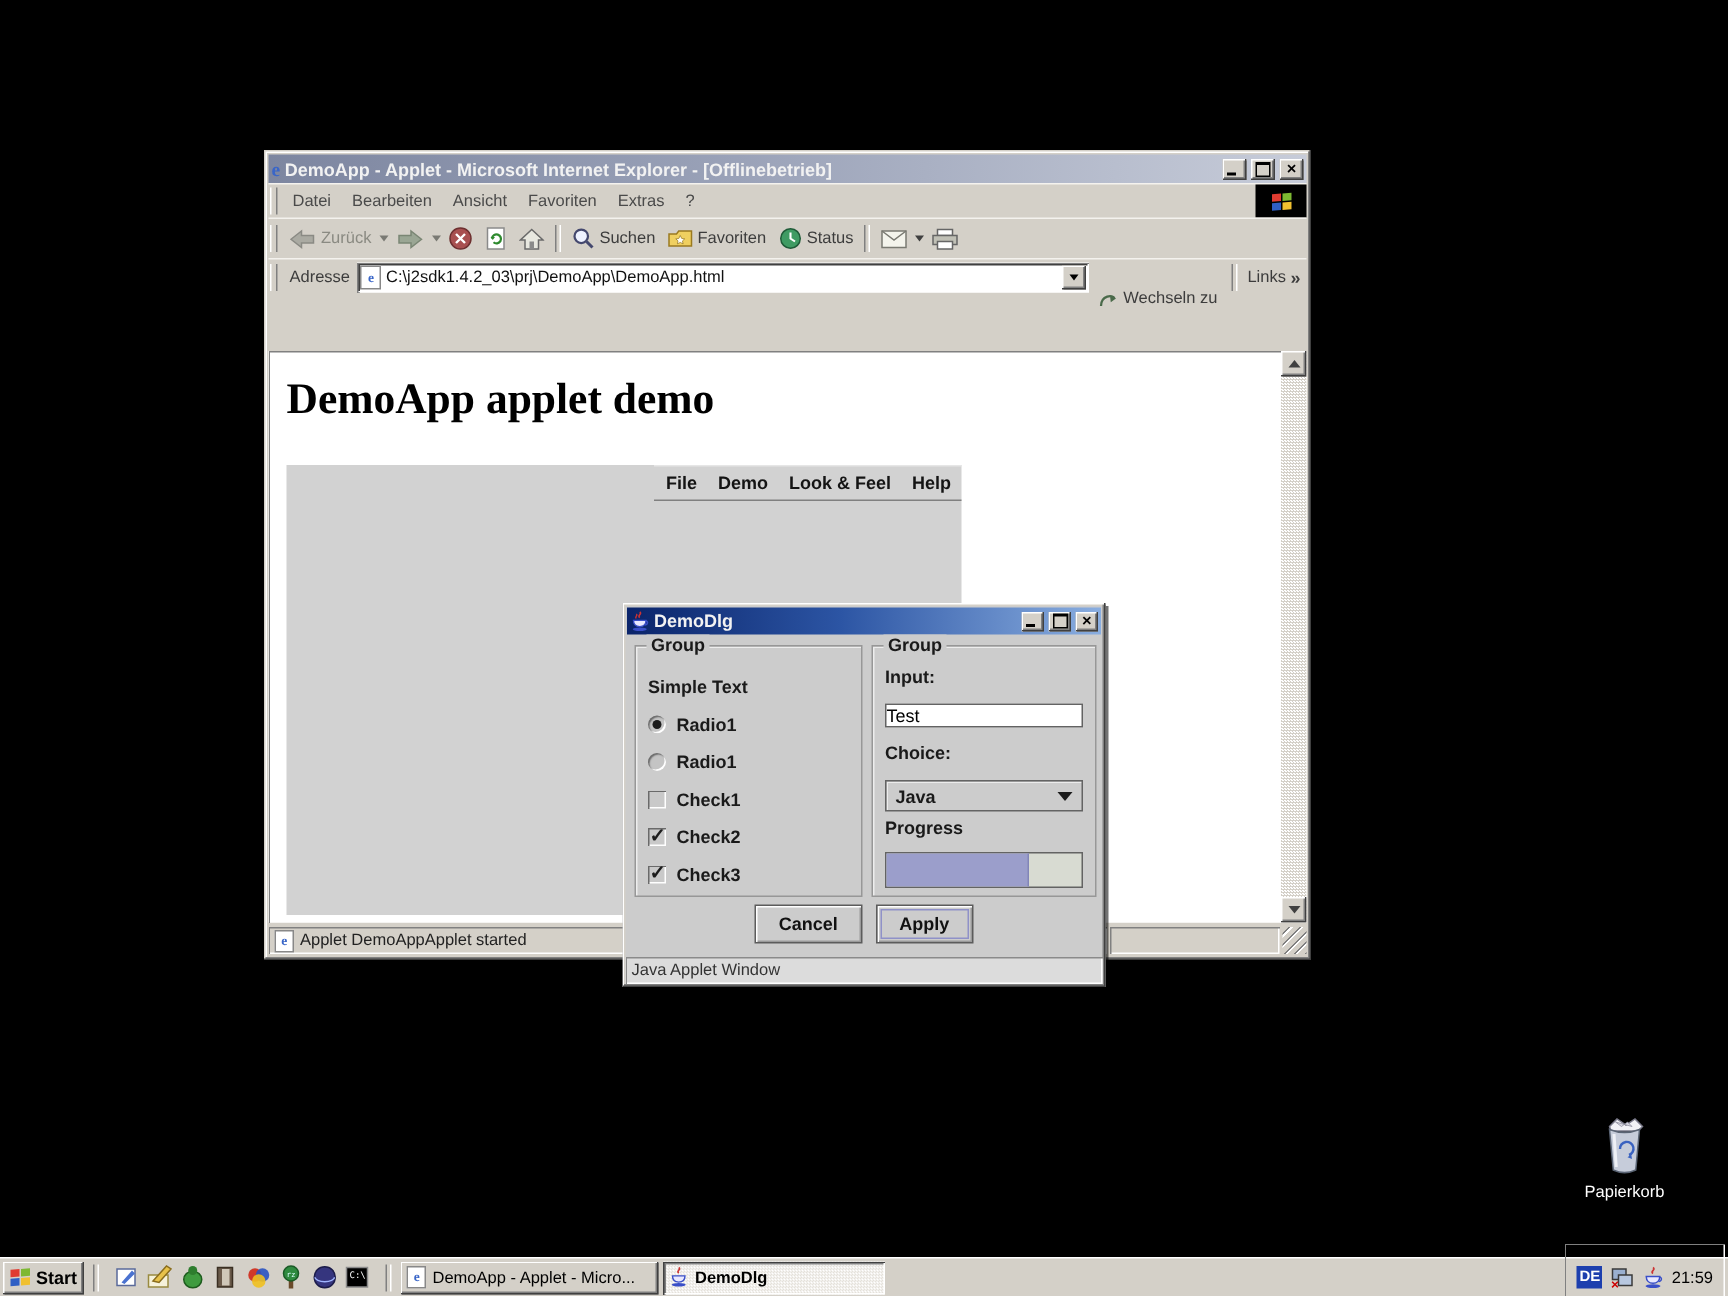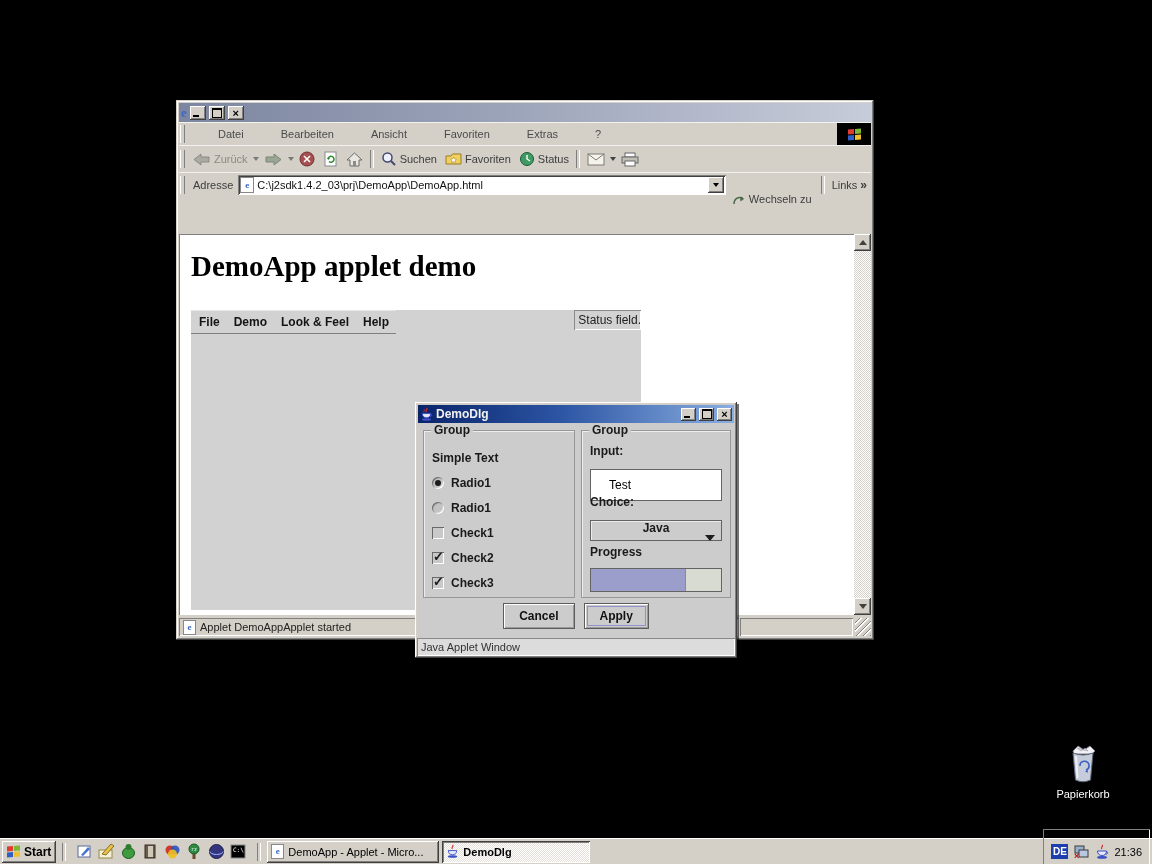--- a/index.html
+++ b/index.html
@@ -15,39 +15,39 @@
   .grip{width:3px;height:18px;border-left:1px solid #fff;border-right:1px solid #808080;margin:0 3px 0 1px;}
   
   #ie{position:absolute;left:176px;top:100px;width:698px;height:540px;background:#d4d0c8;
     padding:3px;box-sizing:border-box;display:flex;flex-direction:column;z-index:2;}
   .tbar{height:19px;display:flex;align-items:center;gap:3px;padding:0 2px;flex:0 0 auto;}
   .tbar.inactive{background:linear-gradient(90deg,#7d86a0,#9aa2b8 45%,#c7ccd9);}
   .tbar.active{background:linear-gradient(90deg,#0a246a,#2c55a4 45%,#8aaee0);}
   .tbar .ttext{flex:1;color:#f2f2f2;font-weight:bold;font-size:12px;white-space:nowrap;overflow:hidden;}
   .iee{color:#3a66c8;font:bold 13px "Liberation Serif",serif;line-height:13px;}
   .row{display:flex;align-items:center;flex:0 0 auto;border-top:1px solid #f4f2ee;font-size:11px;color:#3c3c3c;}
-  #menurow{height:22px;gap:23px;}
+  #menurow{height:22px;}
   #menurow .mi{padding:0 7px;color:#4a4a4a;}
   #logobox{margin-left:auto;width:34px;height:22px;background:#000;display:flex;align-items:center;justify-content:center;}
   #toolrow{height:26px;}
   .tbtn{display:flex;align-items:center;gap:3px;padding:1px 4px;}
   .caret{width:0;height:0;border-left:3px solid transparent;border-right:3px solid transparent;border-top:4px solid #7a7a74;margin:0 1px;}
   #addrrow{height:24px;padding-bottom:1px;}
   #addrfield{flex:1;height:20px;background:#fff;display:flex;align-items:center;gap:3px;padding:0 2px;
     box-shadow:inset 1px 1px #808080,inset -1px -1px #fff,inset 2px 2px #404040;}
   #addrfield input{flex:1;border:none;outline:none;background:transparent;font:11px "Liberation Sans",sans-serif;color:#111;padding:0;}
   .dropbtn{width:16px;height:16px;background:#d4d0c8;display:flex;align-items:center;justify-content:center;
     box-shadow:inset -1px -1px #404040,inset 1px 1px #fff,inset -2px -2px #808080;}
   .dropbtn .caret{border-top-color:#000;}
   #content{flex:1;position:relative;background:#fff;overflow:hidden;
     box-shadow:inset 1px 1px #808080,inset -1px -1px #fff;margin-top:36px;}
   #h1{position:absolute;left:12px;top:16px;margin:0;font-family:"Liberation Serif",serif;
     font-weight:bold;font-size:29px;color:#000;}
   #applet{position:absolute;left:12px;top:76px;width:450px;height:300px;background:#d2d2d2;
-    display:flex;}
+    display:flex;flex-direction:column;align-items:flex-end;}
   #applet-menu{height:22px;display:flex;align-items:center;padding-left:1px;border-bottom:1px solid #808080;border-top:1px solid #e6e6e6;}
   #applet-menu span{font-weight:bold;font-size:12px;color:#141414;padding:0 7px;}
   #applet-body{flex:1;}
   #applet-status{height:20px;display:flex;align-items:center;padding-left:4px;font-size:12px;color:#222;
     box-shadow:inset 1px 1px #8a8a8a,inset -1px -1px #fff;}
   
   #sb{position:absolute;top:0;right:0;bottom:0;width:17px;
     background-image:conic-gradient(#fff 25%,#d4d0c8 0 50%,#fff 0 75%,#d4d0c8 0);background-size:2px 2px;}
   .sbtn{position:absolute;left:0;width:17px;height:17px;background:#d4d0c8;display:flex;align-items:center;justify-content:center;
     box-shadow:inset -1px -1px #404040,inset 1px 1px #fff,inset -2px -2px #808080;}
@@ -72,24 +72,24 @@
   #grpR{left:164px;width:150px;}
   .gRow{display:flex;align-items:center;gap:7px;height:14px;margin:11px 0 0 8px;font-weight:bold;}
   .gRow.first{margin-top:20px;}
   .radio{width:12px;height:12px;border-radius:50%;background:#c4c4c4;flex:0 0 auto;
     box-shadow:inset 1px 1px 1px #6a6a6a,inset -1px -1px 0 #fff;position:relative;}
   .radio.sel::after{content:"";position:absolute;left:3px;top:3px;width:6px;height:6px;border-radius:50%;background:#1c1c1c;}
   .check{width:12px;height:12px;background:#c9c9c9;flex:0 0 auto;
     box-shadow:inset 1px 1px #6a6a6a,inset -1px -1px #fff;position:relative;}
   .check.on::after{content:"\2713";position:absolute;left:1px;top:-3px;font-size:13px;font-weight:bold;color:#1c1c1c;}
   .fLab{position:absolute;left:8px;font-weight:bold;text-align:right;}
-  #inp{position:absolute;left:8px;right:8px;top:38px;height:32px;background:#fff;border:1px solid #636363;
-    font:12px "Liberation Sans",sans-serif;padding:0 18px;box-sizing:border-box;}
+  #inp{position:absolute;left:8px;right:8px;top:38px;height:16px;background:#fff;border:1px solid #636363;
+    font:12px "Liberation Sans",sans-serif;padding:0 0;box-sizing:border-box;}
   #combo{position:absolute;left:8px;right:8px;top:89px;height:21px;background:#ccc;border:1px solid #636363;
-    box-shadow:inset 1px 1px 0 #ececec;display:flex;align-items:center;padding:0 6px;font-weight:bold;box-sizing:border-box;flex-direction:column;}
+    box-shadow:inset 1px 1px 0 #ececec;display:flex;align-items:center;padding:0 6px;font-weight:bold;box-sizing:border-box;}
   #combo .arr{margin-left:auto;width:0;height:0;border-left:5px solid transparent;border-right:5px solid transparent;border-top:6px solid #1c1c1c;}
   #prog{position:absolute;left:8px;right:8px;top:137px;height:24px;border:1px solid #636363;background:#d8dbd2;box-sizing:border-box;}
   #progfill{height:100%;background:#9b9ecb;border-right:1px solid #8285b8;box-sizing:border-box;}
   #btnrow{position:absolute;left:0;right:0;top:179px;display:flex;justify-content:center;gap:9px;}
   .mbtn{height:26px;padding:0 15px;background:#ccc;border:1px solid #5c5c5c;position:relative;
     box-shadow:inset 1px 1px 0 #fff,inset -1px -1px 0 #9a9a9a;
     font:bold 12px "Liberation Sans",sans-serif;color:#111;display:flex;align-items:center;}
   .focusring{position:absolute;inset:2px;border:1px solid #8f91c8;pointer-events:none;}
   #banner{position:absolute;left:0;right:0;bottom:0;height:18px;background:#dcdcdc;
     box-shadow:inset 1px 1px #8a8a8a,inset -1px -1px #fff;display:flex;align-items:center;
@@ -118,20 +118,21 @@
   #recycle .lbl{margin-top:2px;}
 </style>
 </head>
 <body>
 
 <div id="screen">
 
   <div id="ie" class="frame">
     <div class="tbar inactive">
       <span class="iee">e</span>
+      <span class="ttext">DemoApp - Applet - Microsoft Internet Explorer - [Offlinebetrieb]</span>
       <span class="wbtn">
           <span class="mini"></span>
         </span>
       <span class="wbtn">
           <span class="maxi"></span>
         </span>
       <span class="wbtn">
           <span class="clx">×</span>
         </span>
     </div>
@@ -437,21 +438,21 @@
         <rect x="2" y="2" width="9" height="7" fill="#9ab0d0" stroke="#3a3a3a"></rect>
           <rect x="6" y="6" width="9" height="7" fill="#b8c8e0" stroke="#3a3a3a"></rect>
         <text x="1" y="15" font-size="9" font-weight="bold" fill="#c00">×</text>
       </svg>
       <svg viewBox="0 0 14 16" width="14" height="16">
         <path d="M7 1c2 1.5-2 2.5 0 4" stroke="#cc3333" fill="none" stroke-width="1.2"></path>
         <path d="M2.5 7h9c0 3-2 4.5-4.5 4.5S2.5 10 2.5 7z" fill="#e8e8ff" stroke="#3a4fc8"></path>
         <path d="M11.5 7.5c1.6 0 1.6 2.6-.8 2.9" stroke="#3a4fc8" fill="none"></path>
         <ellipse cx="7" cy="13.4" rx="5" ry="1.3" fill="#3a4fc8"></ellipse>
       </svg>
-      <span>21:36</span>
+      <span>21:59</span>
     </span>
   </div>
 
   <div id="recycle">
     <svg width="38" height="40" viewBox="0 0 38 40">
       <polygon points="9,7 14,2 20,6 26,2 31,7 28,10 10,10" fill="#f2f2f6" stroke="#7a7a8a"></polygon>
       <polygon points="13,4 17,7 21,4 24,7" fill="#d8d8e2" stroke="#8a8a9a" stroke-width=".5"></polygon>
       <path d="M9 9 L11.5 36 Q19 39.5 26.5 36 L29 9 Q19 13 9 9 Z" fill="#c6ccda" stroke="#5a6474"></path>
       <path d="M12 12 L13.5 34" stroke="#eef0f6" stroke-width="2" fill="none"></path>
       <path d="M16 22 a4.5 4.5 0 1 1 6 4" fill="none" stroke="#3a62c0" stroke-width="1.6"></path>

